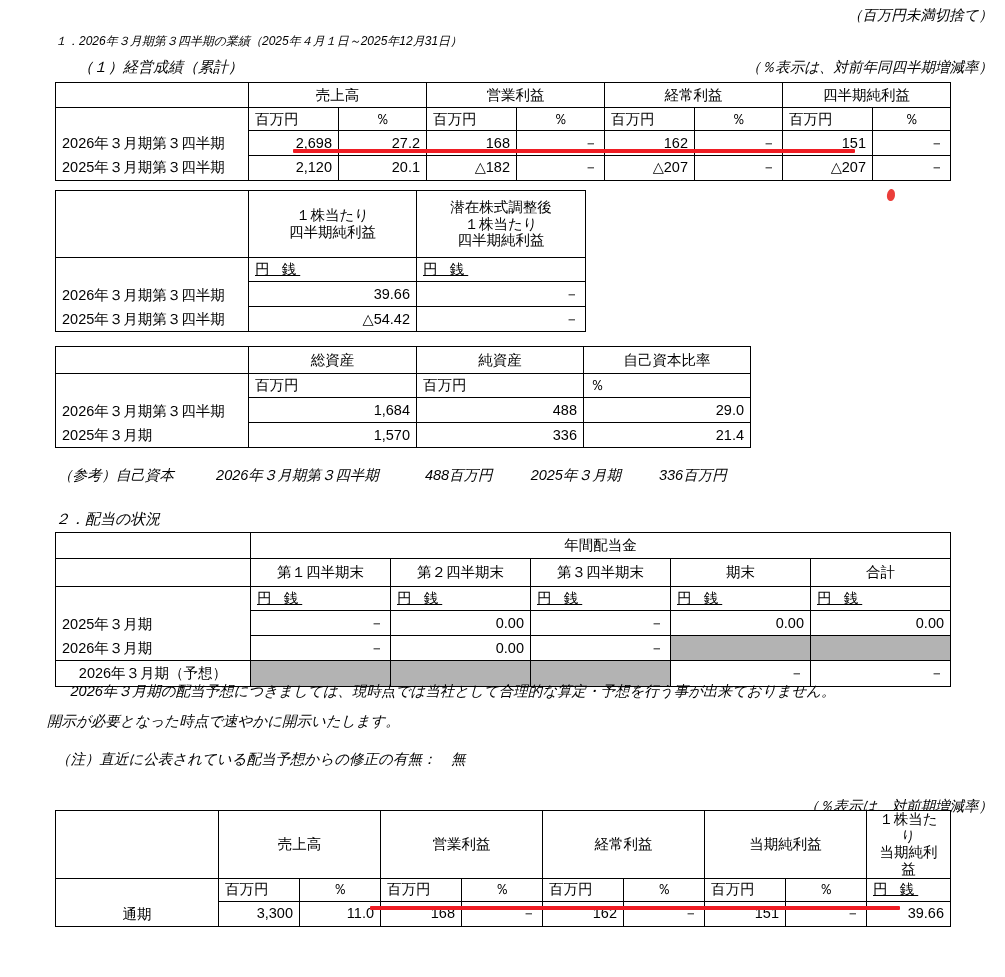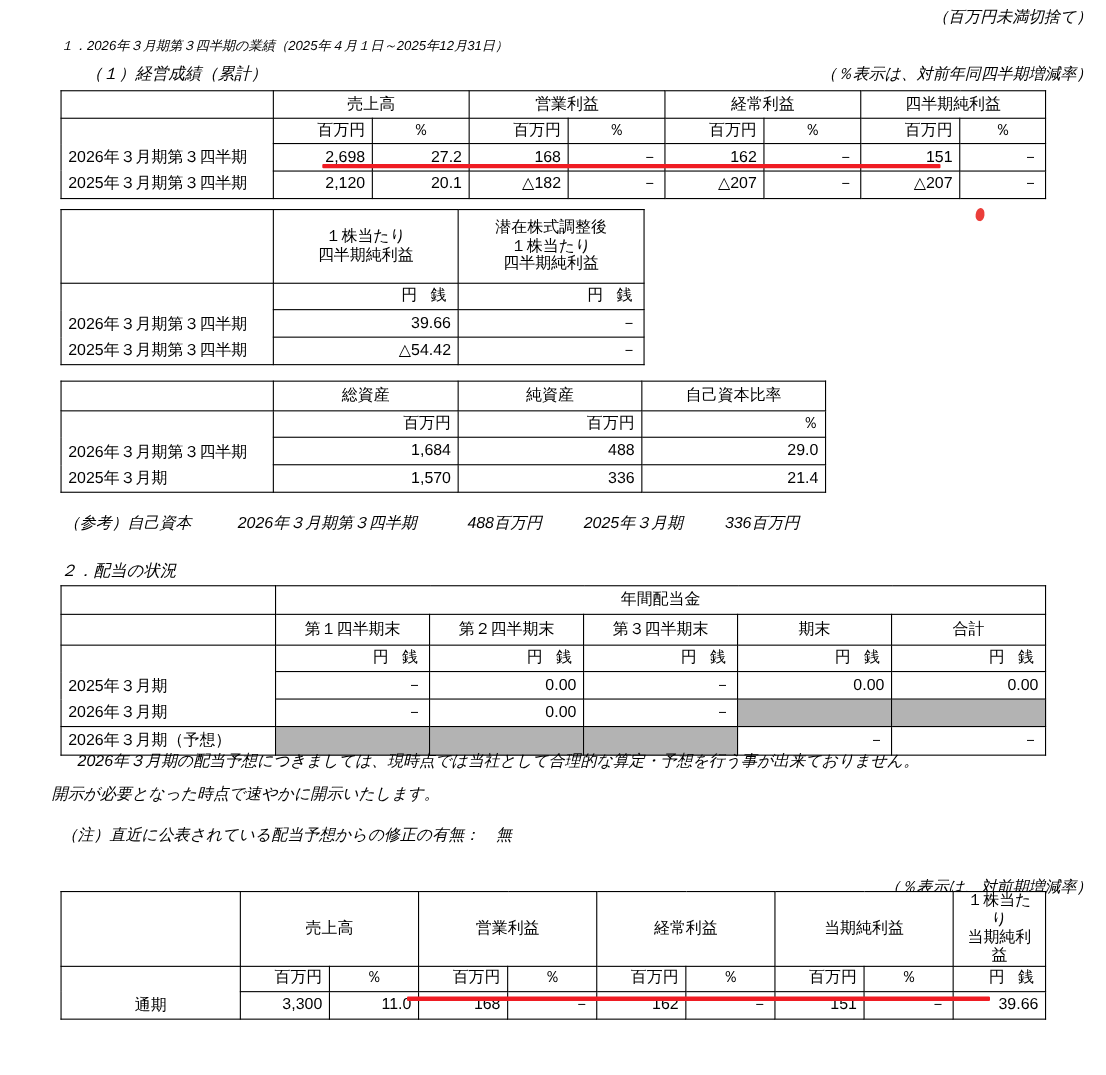--- a/index.html
+++ b/index.html
@@ -37,26 +37,26 @@
   }
   table.fin td, table.fin th {
     border: 1px solid #000;
     padding: 0 6px;
     font-weight: normal;
     vertical-align: middle;
     line-height: 1.15;
     background: #fff;
   }
   td.num { text-align: right; }
-  td.lbl { text-align: left; padding-left: 4px; }
+  td.lbl { text-align: center; padding-left: 4px; }
   td.shade { background: #b3b3b3 !important; }
-  .unit { text-align: right; margin-left: 14px; }
-
-  
-  .ensen { letter-spacing: 0.28em; padding-right: 2px; }
+  .unit { text-align: left; margin-left: 14px; }
+
+  
+  .ensen { letter-spacing: 0.28em; padding-right: 2px; text-decoration: underline; }
 
   
   .redline {
     position: absolute;
     background: #ef1c23;
     height: 4px;
     border-radius: 1px;
   }
   .reddot {
     position: absolute;

